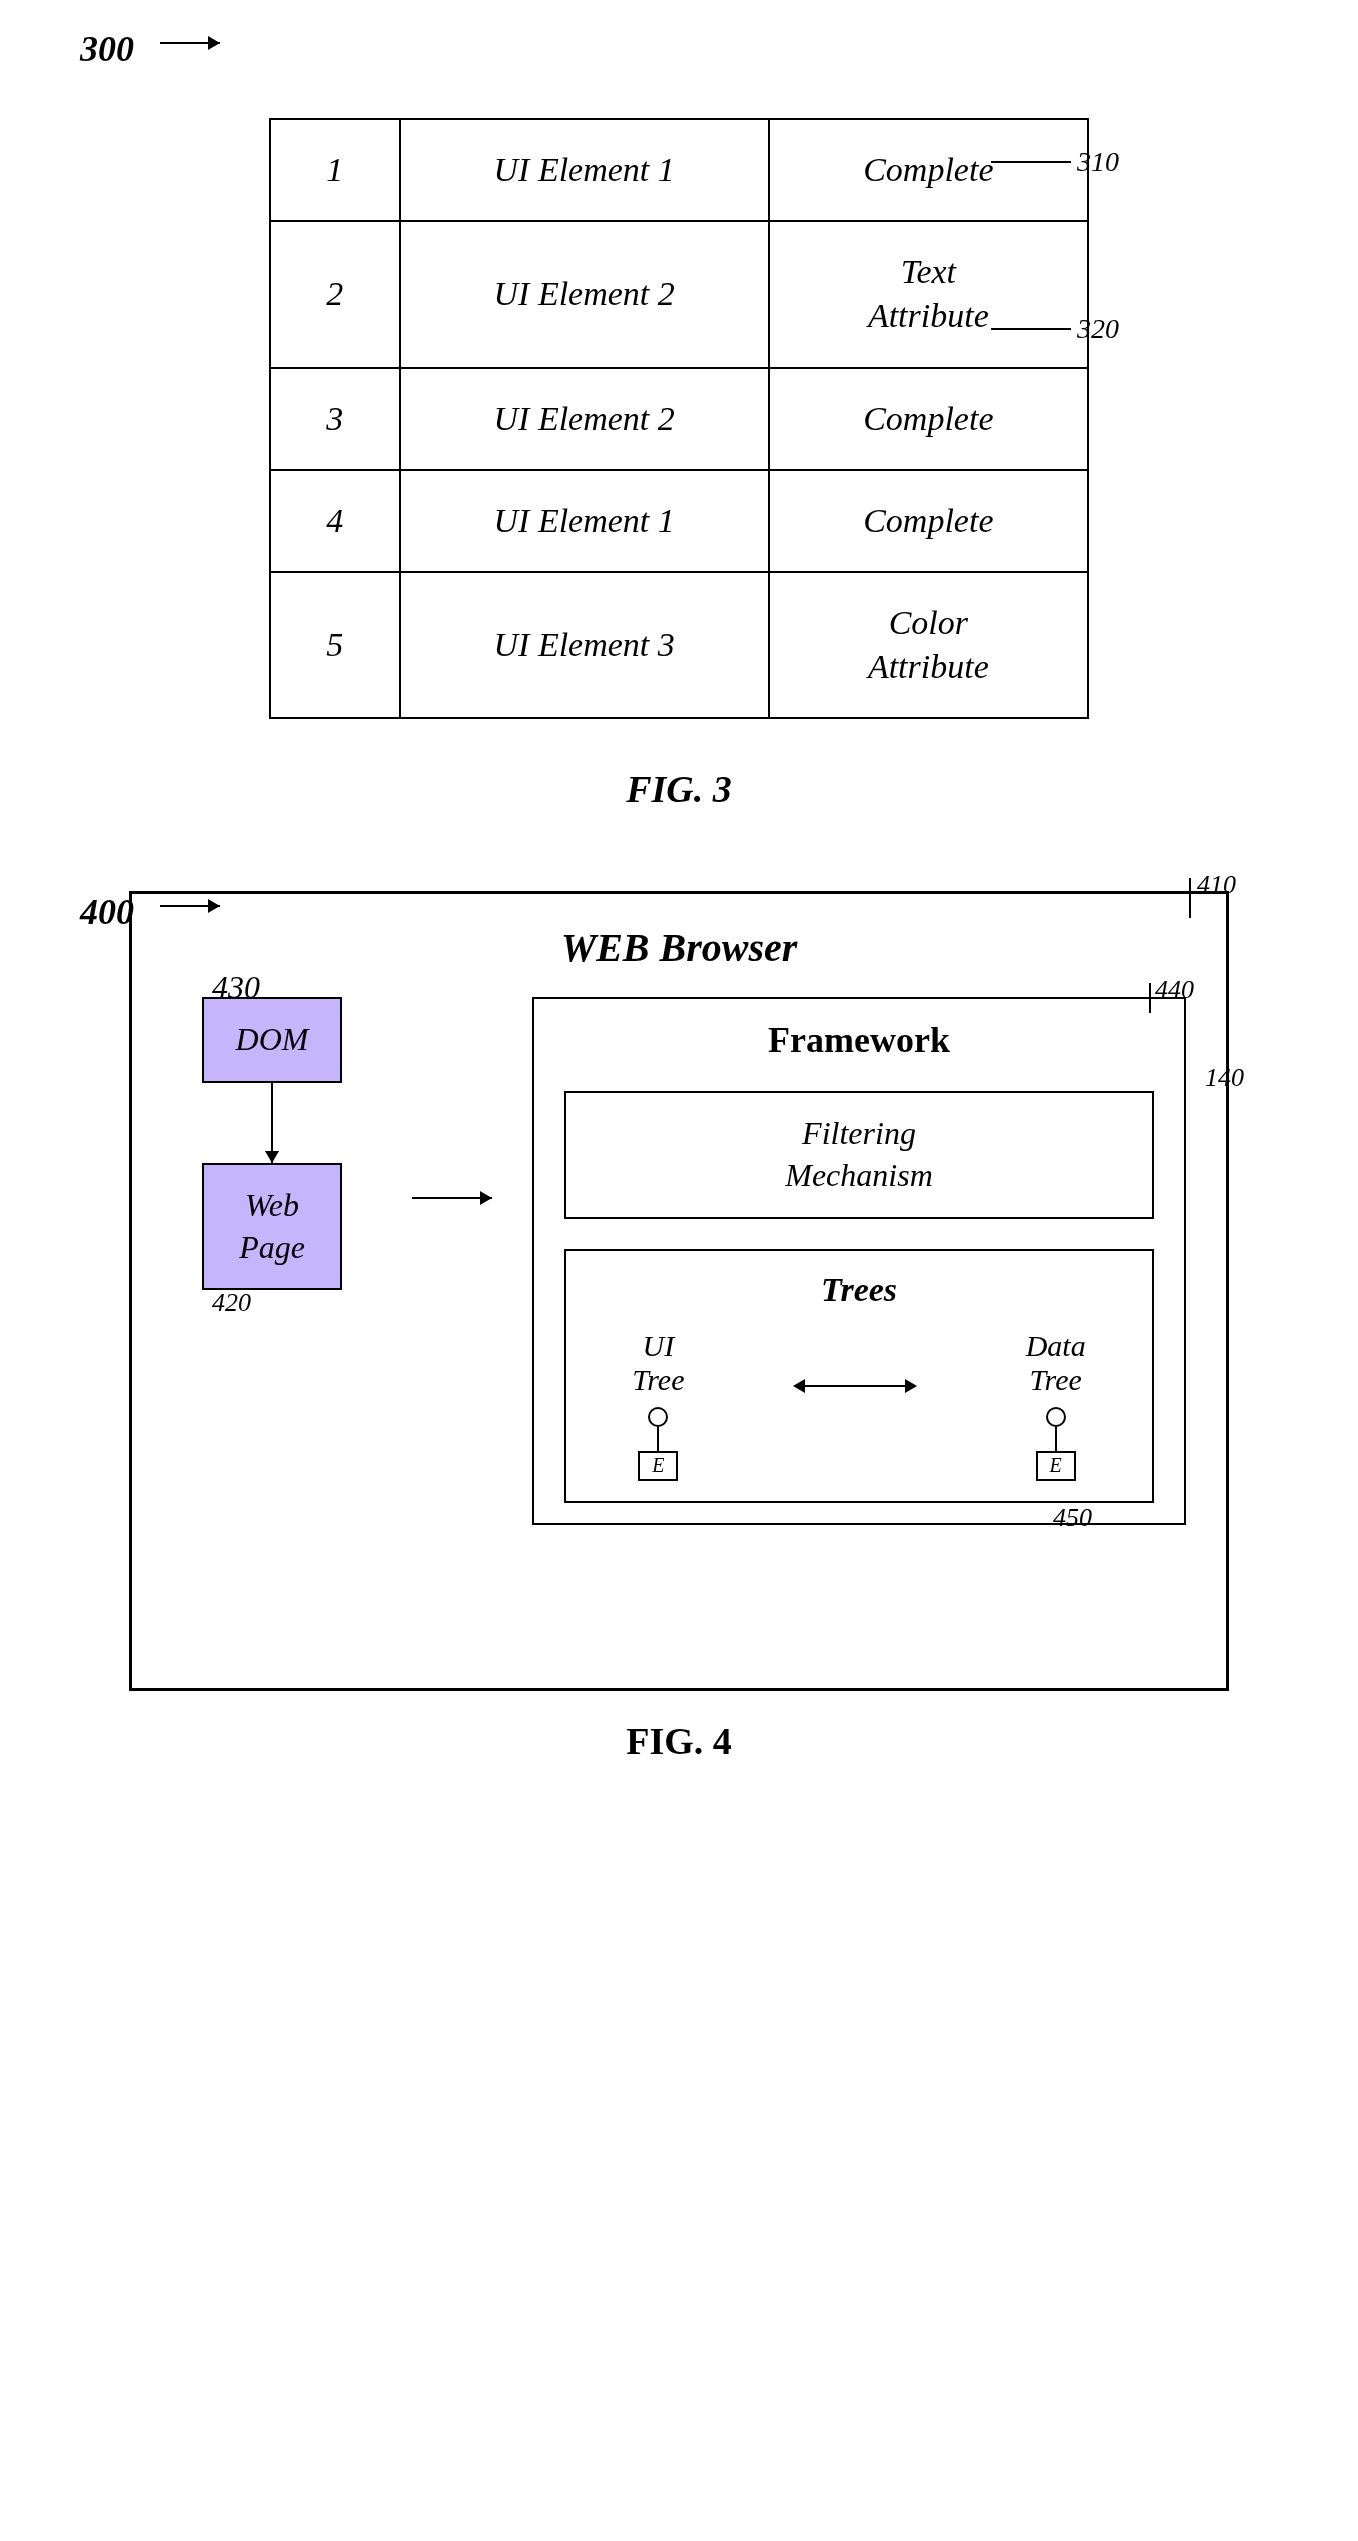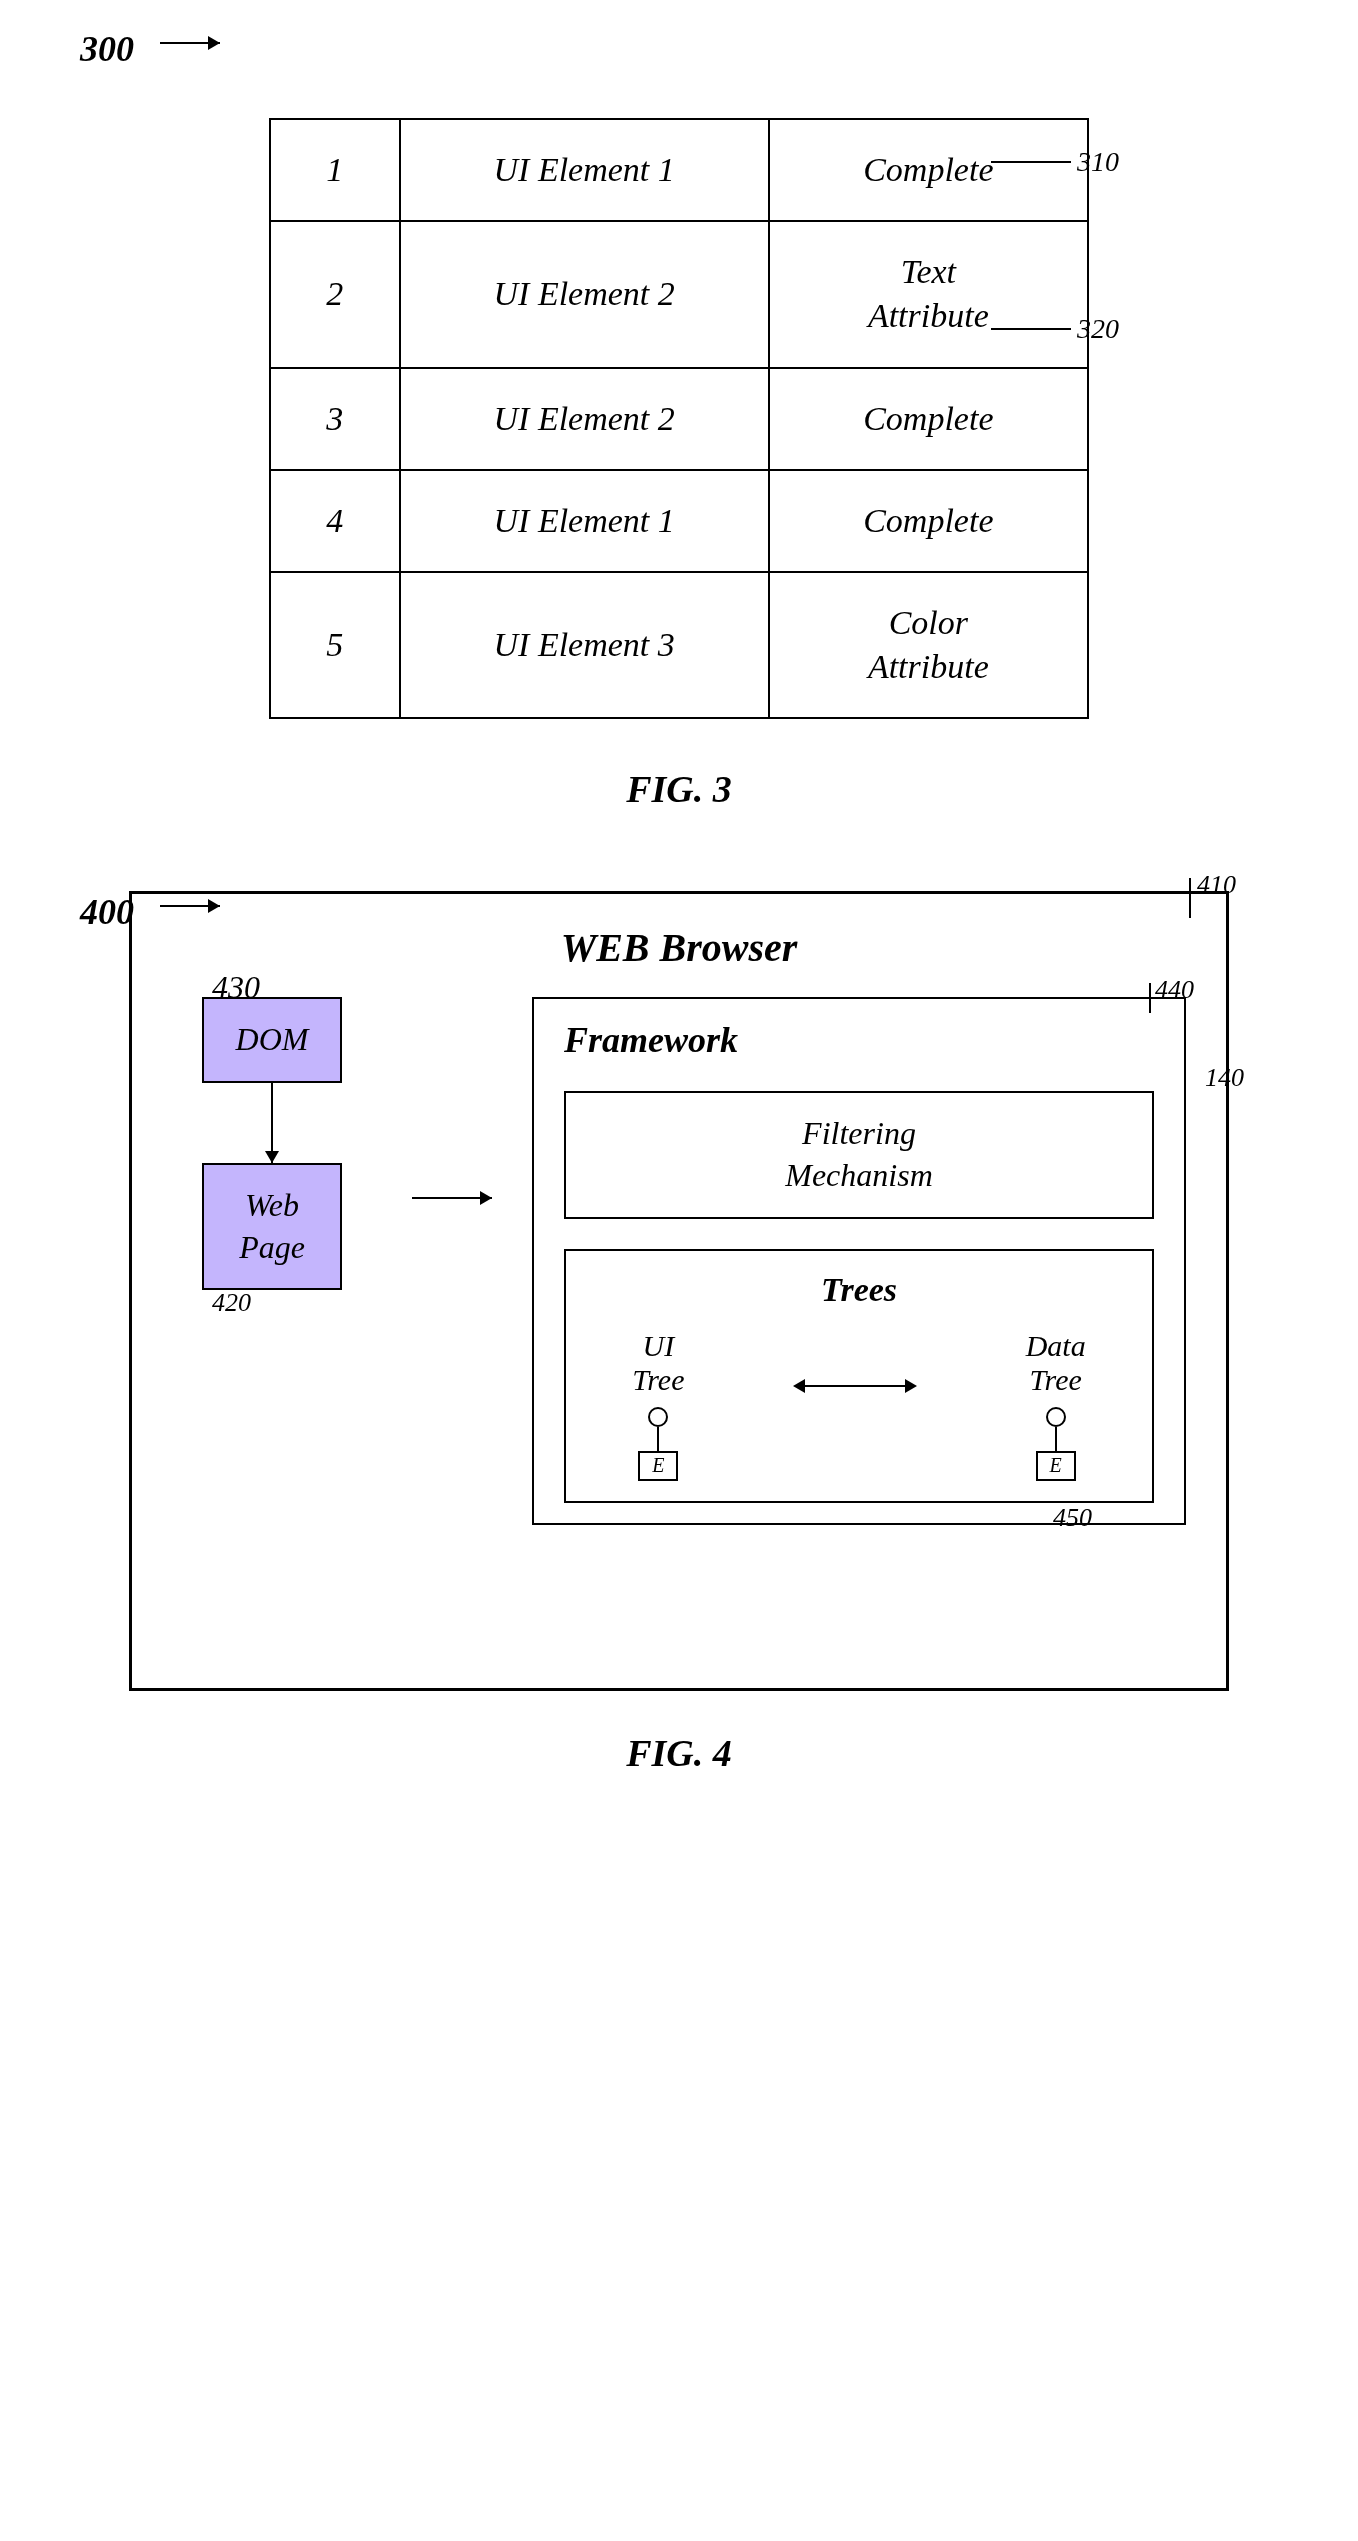--- a/index.html
+++ b/index.html
@@ -168,23 +168,22 @@
     }
 
     .framework-block {
       flex: 1;
       border: 2px solid #000;
       padding: 20px 30px;
       position: relative;
     }
 
     .framework-title {
-      text-align: left;
+      text-align: center;
       font-size: 36px;
-      font-style: italic;
       font-weight: bold;
       margin-bottom: 30px;
     }
 
     .filtering-block {
       border: 2px solid #000;
       padding: 20px 30px;
       text-align: center;
       font-style: italic;
       font-size: 32px;
@@ -265,24 +264,23 @@
     }
 
     .arrow-head-left {
       border-right: 12px solid #000;
       border-top: 7px solid transparent;
       border-bottom: 7px solid transparent;
     }
 
     .fig4-caption {
       text-align: center;
-      margin-top: 40px;
+      margin-top: 28px;
       font-size: 38px;
       font-weight: bold;
-      font-style: italic;
     }
 
     
     .left-col {
       display: flex;
       flex-direction: column;
       align-items: center;
       position: relative;
       width: 200px;
       flex-shrink: 0;

